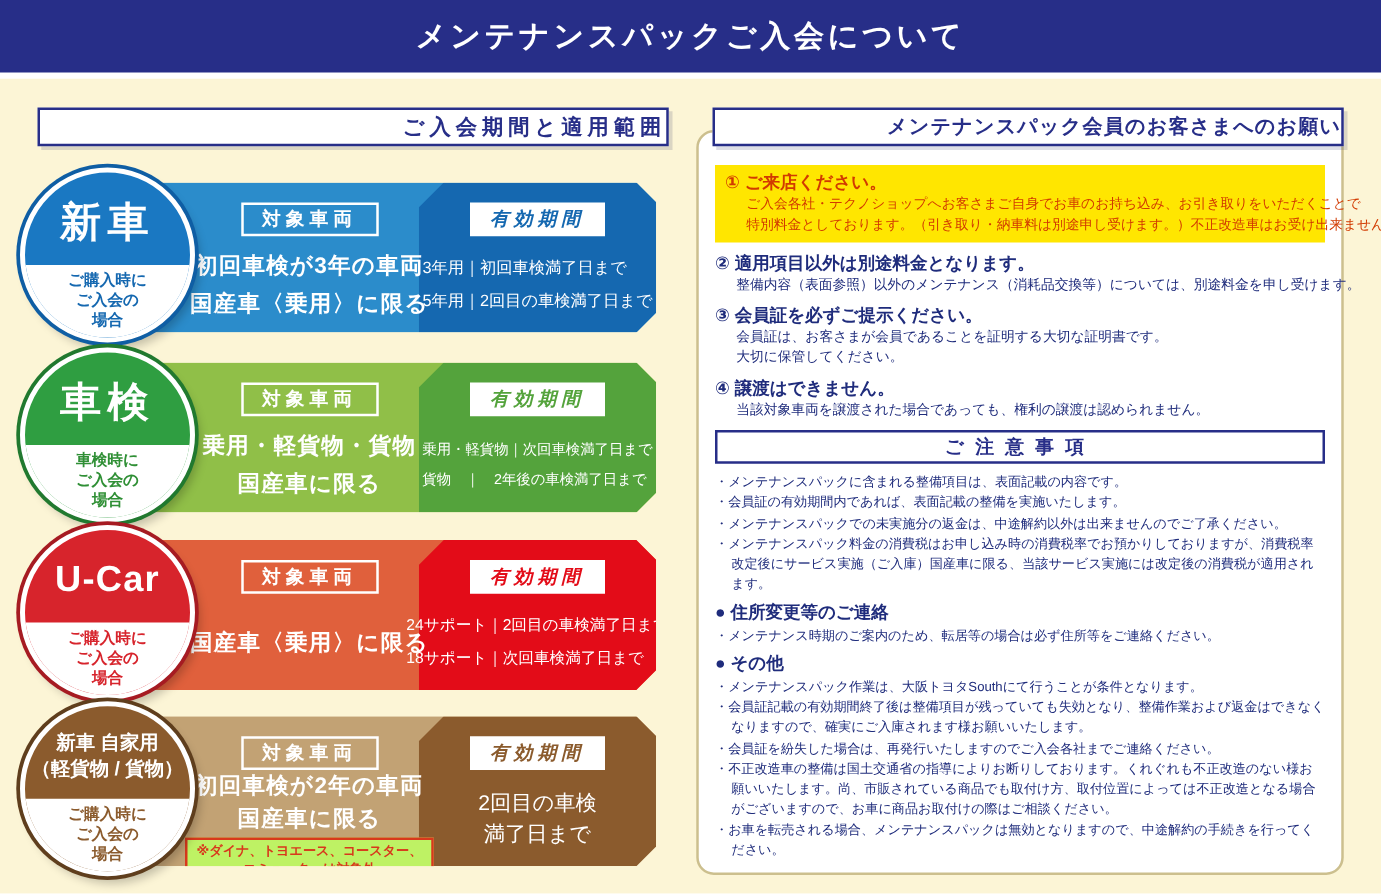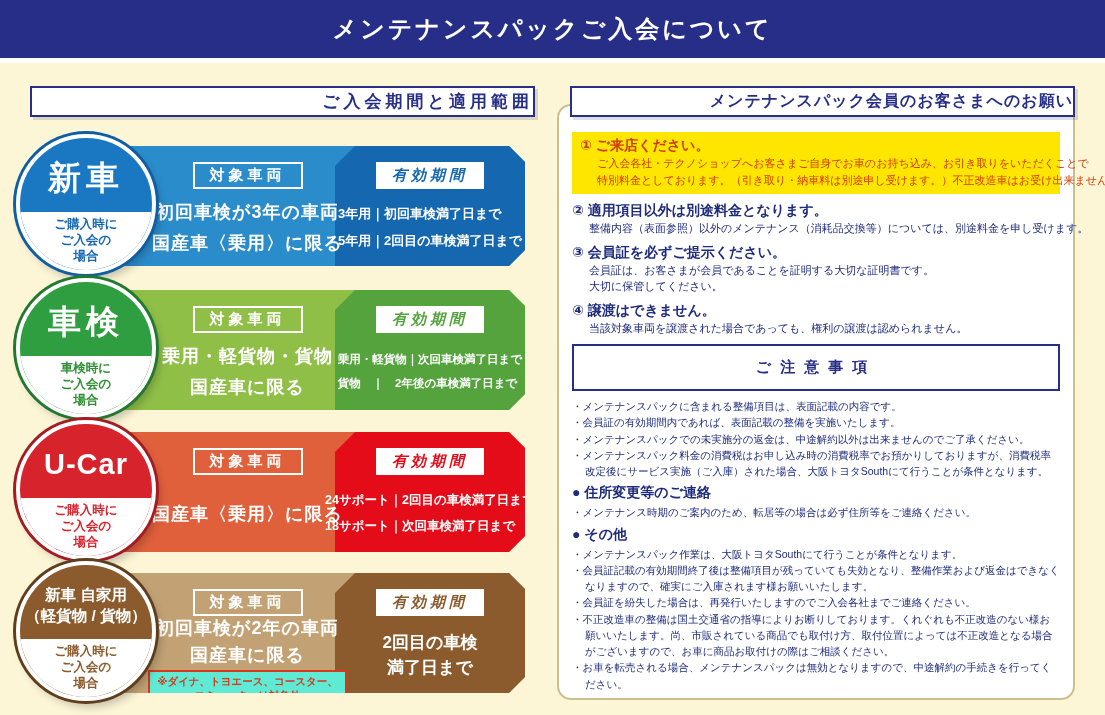--- a/index.html
+++ b/index.html
@@ -37,26 +37,26 @@
   .zone-target { left:76px; width:175px; }
   .zone-period { left:251px; width:190px; }
   .tag {
     border:2px solid #fff; color:#fff; font-weight:bold; font-size:15px;
     letter-spacing:4px; padding:2px 15px; white-space:nowrap;
   }
   .tag-period { background:#fff; border:none; color:var(--dark); font-weight:bold; font-size:15px; letter-spacing:4px; padding:4px 16px; white-space:nowrap;font-style:italic; }
   .t-lines { flex:1; display:flex; flex-direction:column; justify-content:center; align-items:center; gap:7px;
              color:#fff; font-weight:bold; font-size:18px; letter-spacing:1px; white-space:nowrap; }
   .p-lines { flex:1; display:flex; flex-direction:column; justify-content:center; align-items:flex-start; gap:9px;
-             color:#fff; font-weight:bold; font-size:13px; white-space:nowrap;text-align:right; }
+             color:#fff; font-weight:normal; font-size:13px; white-space:nowrap;text-align:right; }
   .r1 .p-lines { font-size:11.5px; }
   .r2 .p-lines { font-size:12.5px; }
   .r3 .p-lines { font-size:17px; align-items:center; gap:2px; }
   .note {
-    background:#5eead4; border:2px solid #D8381C; color:#D8381C; font-weight:bold;
+    background:#bef264; border:2px solid #D8381C; color:#D8381C; font-weight:bold;
     font-size:10.5px; line-height:1.35; text-align:center; padding:2px 7px; letter-spacing:0;
   }
   .circle {
     position:absolute; left:16px; top:-12px; width:140px; height:140px; border-radius:50%;
     background:var(--circle); border:4px solid #fff; overflow:hidden; z-index:2;
     box-shadow:0 0 0 3px var(--ring), 4px 6px 8px rgba(0,0,0,.22);
   }
   .circle-title {
     position:absolute; top:4px; left:0; right:0; height:56%;
     display:flex; flex-direction:column; align-items:center; justify-content:center;
@@ -77,21 +77,21 @@
     background:#fff; border:2px solid #CCBF8E; border-radius:14px;
     padding:26px 13px 8px 13px; color:#1F2C7C;
   }
   .item { margin-bottom:7px; }
   .item-title { font-size:14px; font-weight:bold; white-space:nowrap; }
   .item-body { font-size:11px; line-height:1.5; padding-left:17px; white-space:nowrap; }
   .hl { background:#FFE600; padding:5px 8px 6px; margin-bottom:8px; }
   .hl .item-title, .hl .item-body { color:#D23A00; }
   .notice-box {
     border:2px solid #272E88; text-align:center; color:#272E88; font-weight:bold;
-    font-size:15px; letter-spacing:9px; padding:12px; margin:8px 0 7px;
+    font-size:15px; letter-spacing:9px; padding:2px; margin:8px 0 7px;
   }
   .bullets { font-size:10.5px; line-height:1.55; }
   .bullet { padding-left:13px; text-indent:-13px; }
   .sec-header { font-size:14px; font-weight:bold; margin:5px 0 2px; }
 </style>
 </head>
 <body>
 
 <div class="page">
   <div class="cream"></div>
@@ -276,21 +276,21 @@
     </div>
 
     <div class="notice-box">
       <span>ご注意事項</span>
     </div>
 
     <div class="bullets">
       <div class="bullet">・メンテナンスパックに含まれる整備項目は、表面記載の内容です。</div>
       <div class="bullet">・会員証の有効期間内であれば、表面記載の整備を実施いたします。</div>
       <div class="bullet">・メンテナンスパックでの未実施分の返金は、中途解約以外は出来ませんのでご了承ください。</div>
-      <div class="bullet">・メンテナンスパック料金の消費税はお申し込み時の消費税率でお預かりしておりますが、消費税率改定後にサービス実施（ご入庫）された場合、大阪トヨタSouthにて行うことが条件となります。</div>
+      <div class="bullet">・メンテナンスパック料金の消費税はお申し込み時の消費税率でお預かりしておりますが、消費税率改定後にサービス実施（ご入庫）国産車に限る、当該サービス実施には改定後の消費税が適用されます。</div>
     </div>
 
     <div class="sec-header">● 住所変更等のご連絡</div>
     <div class="bullets">
       <div class="bullet">・メンテナンス時期のご案内のため、転居等の場合は必ず住所等をご連絡ください。</div>
     </div>
 
     <div class="sec-header">● その他</div>
     <div class="bullets">
       <div class="bullet">・メンテナンスパック作業は、大阪トヨタSouthにて行うことが条件となります。</div>

